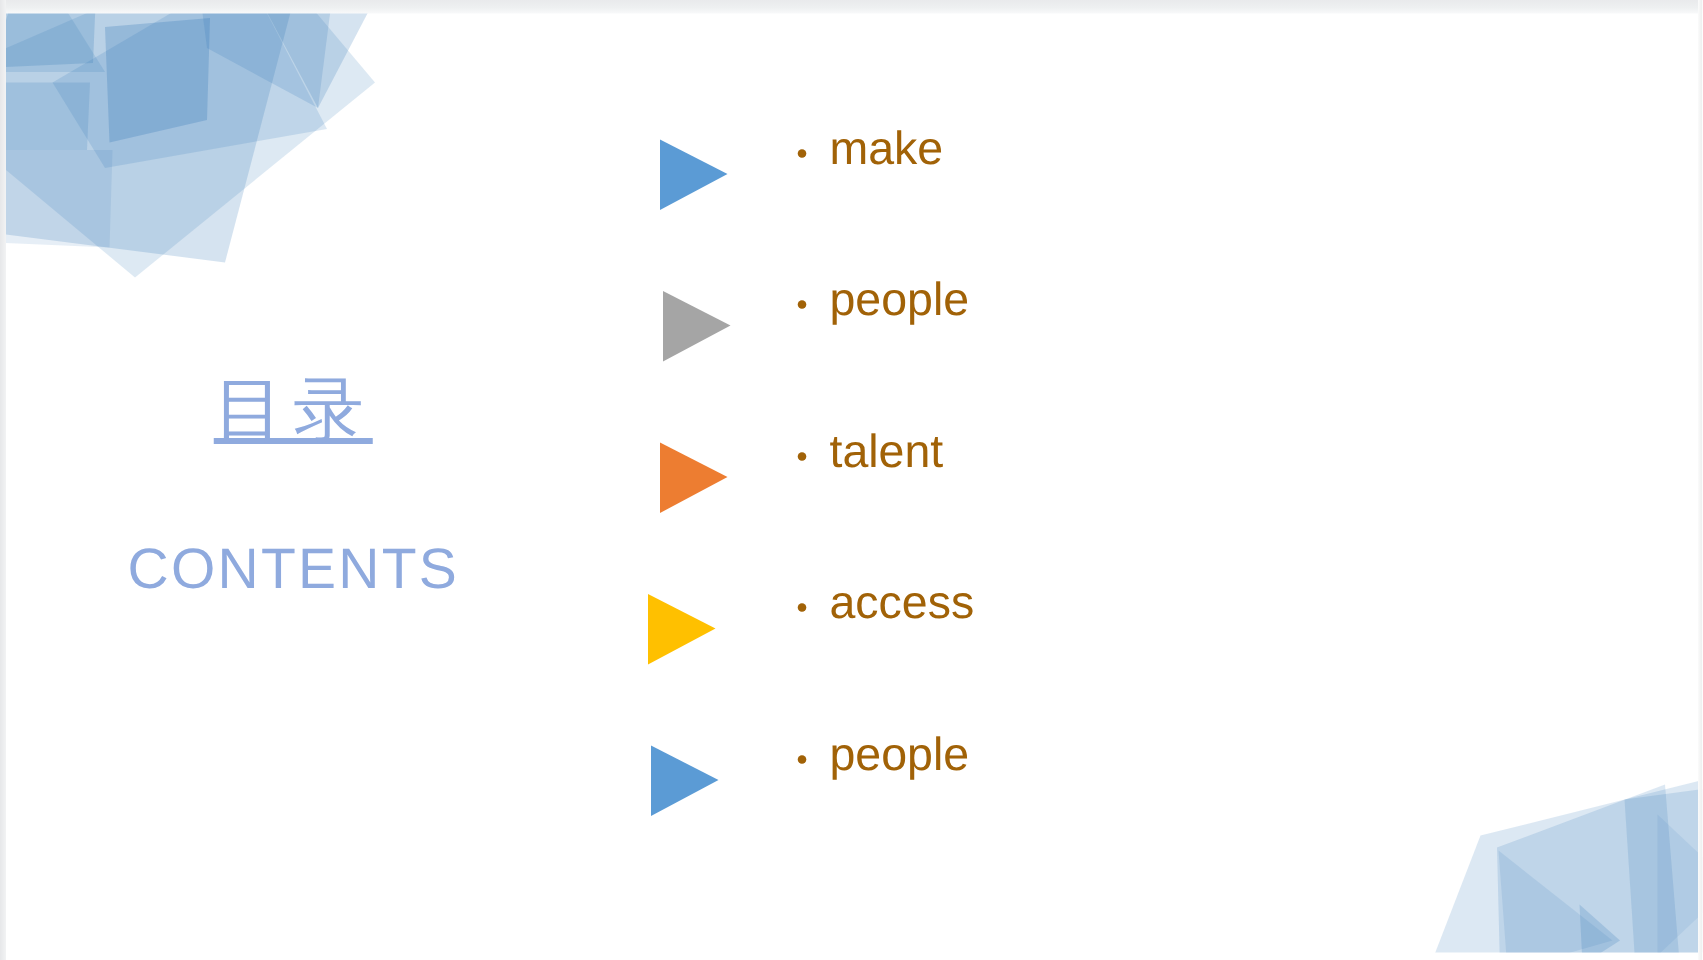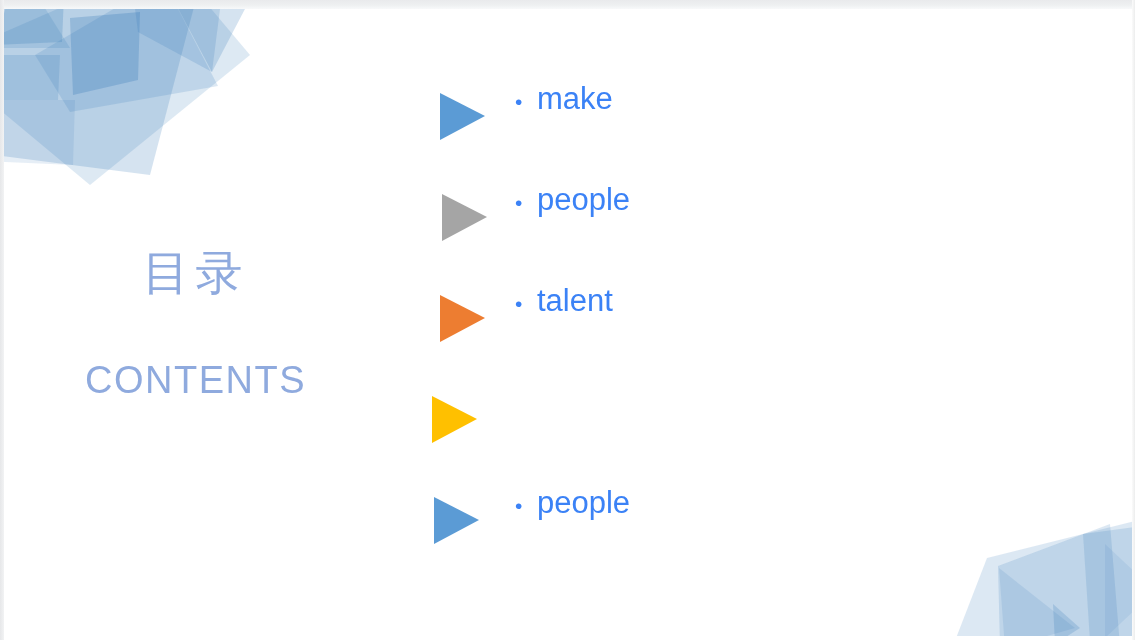--- a/index.html
+++ b/index.html
@@ -66,20 +66,21 @@
     text-align: center;
     z-index: 10;
   }
   .title-cn {
     font-size: 47px;
     line-height: 1.08;
     color: #8FAADE;
     letter-spacing: 6px;
     font-weight: 400;
     white-space: nowrap;
+    text-decoration: underline;
   }
   .title-en {
     margin-top: 62px;
     font-size: 38px;
     line-height: 1.0;
     color: #8FAADE;
     letter-spacing: 1.5px;
     font-weight: 400;
     white-space: nowrap;
   }
@@ -97,25 +98,25 @@
     height: 101px;
   }
   .arrow-wrap {
     position: absolute;
     top: 12px;
     width: 52px;
     height: 52px;
   }
   .row-text {
     position: absolute;
-    left: 95px;
+    left: 111px;
     top: 5px;
     font-size: 31px;
     line-height: 1.0;
-    color: #3b82f6;
+    color: #a16207;
     white-space: nowrap;
   }
   .row-bullet {
     display: inline-block;
     width: 22px;
     font-size: 21px;
     vertical-align: baseline;
   }
   .row-label {
     display: inline-block;
@@ -191,20 +192,23 @@
         <span class="row-bullet">•</span><span class="row-label">talent</span>
       </span>
     </div>
 
     <div class="content-row">
       <span class="arrow-wrap" id="arrow-3" style="left: 6px;">
         <svg width="52" height="52" viewBox="0 0 52 52" xmlns="http://www.w3.org/2000/svg">
           <polygon id="tri-3" points="6,3 51,26 6,50" fill="#FFC000"></polygon>
         </svg>
       </span>
+      <span class="row-text">
+        <span class="row-bullet">•</span><span class="row-label">access</span>
+      </span>
     </div>
 
     <div class="content-row">
       <span class="arrow-wrap" id="arrow-4" style="left: 8px;">
         <svg width="52" height="52" viewBox="0 0 52 52" xmlns="http://www.w3.org/2000/svg">
           <polygon id="tri-4" points="6,3 51,26 6,50" fill="#5B9BD5"></polygon>
         </svg>
       </span>
       <span class="row-text">
         <span class="row-bullet">•</span><span class="row-label">people</span>

